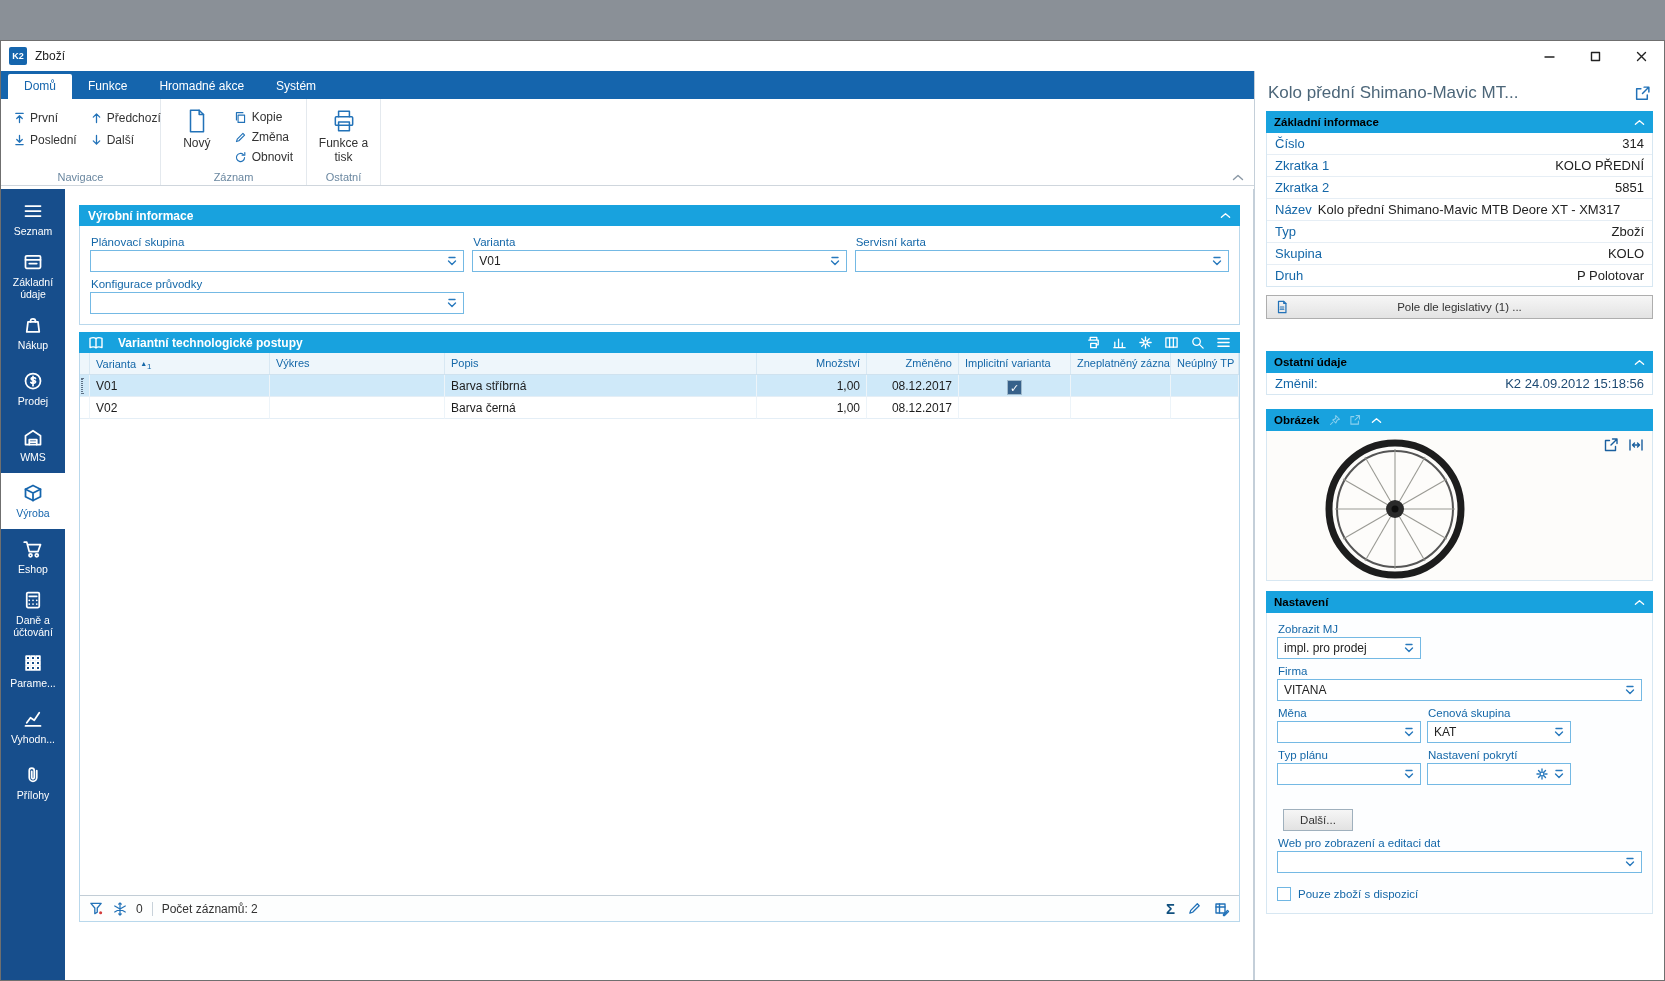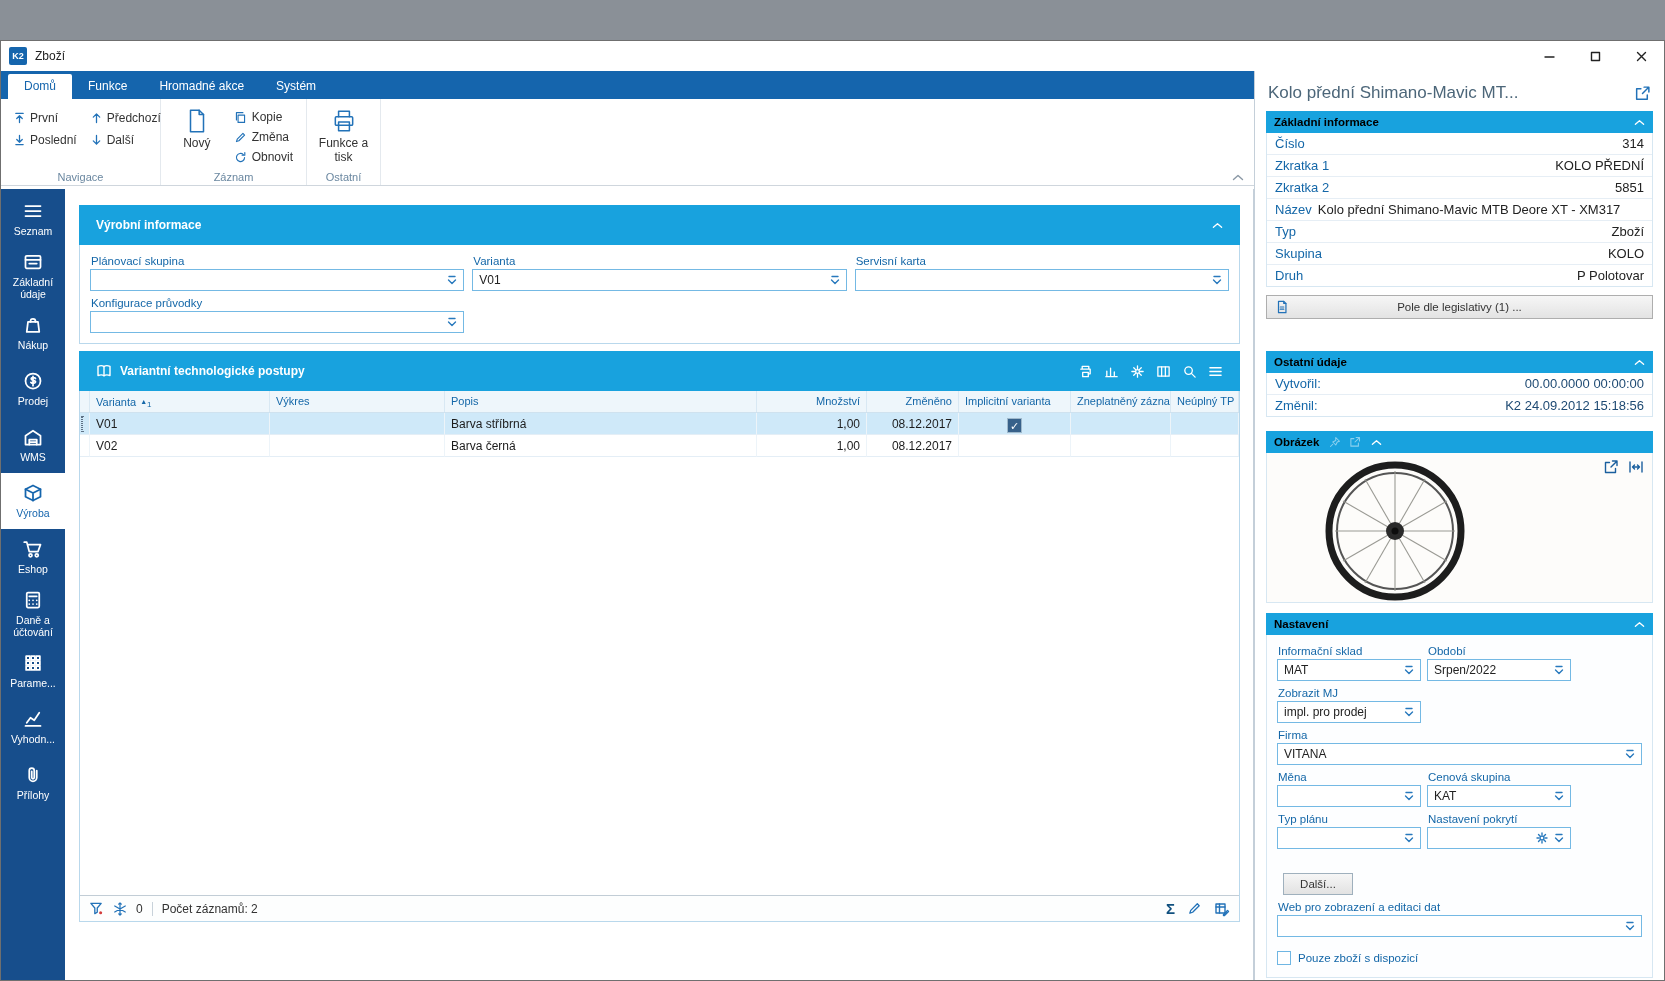--- a/index.html
+++ b/index.html
@@ -44,21 +44,21 @@
   .sidebar{width:64px;background:#174e8c;display:flex;flex-direction:column;padding-top:2px;flex:none;}
   .side-item{min-height:56px;display:flex;flex-direction:column;align-items:center;justify-content:center;gap:4px;
     color:#fff;font-size:10.5px;text-align:center;line-height:1.15;padding:5px 2px;cursor:pointer;}
   .side-item .ic{color:#fff;}
   .side-item.active{background:#fff;color:#1565ad;}
   .side-item.active .ic{color:#1565ad;}
 
   .content{flex:1;background:#fff;border-right:1px solid #c4cfd9;display:flex;flex-direction:column;
     padding:16px 13px 58px 14px;gap:8px;min-width:0;}
 
-  .sec-h{height:40px;background:#18a2de;color:#fff;display:flex;align-items:center;padding:0 17px;gap:8px;flex:none;}
+  .sec-h{height:21px;background:#18a2de;color:#fff;display:flex;align-items:center;padding:0 9px;gap:14px;flex:none;}
   .sec-title{font-size:12px;font-weight:bold;}
   .sec-h .chev{margin-left:auto;color:#fff;cursor:pointer;}
   .sec-icons{margin-left:auto;display:flex;align-items:center;gap:11px;}
   .sec-icons .ic{color:#fff;cursor:pointer;}
 
   .sec1-body{border:1px solid #b9d8ec;border-top:none;padding:4px 10px 10px 10px;
     display:grid;grid-template-columns:1fr 1fr 1fr;column-gap:8px;}
   .f-label{font-size:11.5px;color:#1467a8;margin:4px 0 3px 2px;}
   .f-box{height:22px;border:1px solid #74b9e4;background:#fff;display:flex;align-items:center;padding:0 2px 0 6px;}
   .f-val{font-size:12px;color:#222;flex:1;overflow:hidden;white-space:nowrap;}
@@ -572,24 +572,20 @@
     <div style="margin-top:32px;">
       <div class="rp-sec-h">
         <span class="sec-title">Ostatní údaje</span>
         <span class="chev">
           <svg class="ic" width="11" height="7" viewBox="0 0 12 7">
               <path d="M1.5 5.5L6 1.5l4.5 4"></path>
             </svg>
           </span>
       </div>
       <div class="rp-body">
-        <div class="kv">
-          <span class="k">Vytvořil:</span>
-            <span class="v blue">00.00.0000 00:00:00</span>
-          </div>
         <div class="kv">
           <span class="k">Změnil:</span>
             <span class="v blue">K2 24.09.2012 15:18:56</span>
           </div>
       </div>
     </div>
 
     <div style="margin-top:14px;">
       <div class="rp-sec-h">
         <span class="sec-title">Obrázek</span>
@@ -646,44 +642,20 @@
       <div class="rp-sec-h">
         <span class="sec-title">Nastavení</span>
         <span class="chev">
           <svg class="ic" width="11" height="7" viewBox="0 0 12 7">
               <path d="M1.5 5.5L6 1.5l4.5 4"></path>
             </svg>
           </span>
       </div>
       <div class="set-body">
 
-        <div class="srow">
-          <div class="sfield w144">
-            <div class="f-label">Informační sklad</div>
-            <div class="f-box">
-              <span class="f-val">MAT</span>
-              <span class="dd">
-                  <svg class="ic" width="12" height="12" viewBox="0 0 12 12">
-                    <path d="M3 2.5h6M2.5 6L6 9.5 9.5 6"></path>
-                  </svg>
-                </span>
-            </div>
-          </div>
-          <div class="sfield w144">
-            <div class="f-label">Období</div>
-            <div class="f-box">
-              <span class="f-val">Srpen/2022</span>
-              <span class="dd">
-                  <svg class="ic" width="12" height="12" viewBox="0 0 12 12">
-                    <path d="M3 2.5h6M2.5 6L6 9.5 9.5 6"></path>
-                  </svg>
-                </span>
-            </div>
-          </div>
-        </div>
 
         <div class="srow">
           <div class="sfield w144">
             <div class="f-label">Zobrazit MJ</div>
             <div class="f-box">
               <span class="f-val">impl. pro prodej</span>
               <span class="dd">
                   <svg class="ic" width="12" height="12" viewBox="0 0 12 12">
                     <path d="M3 2.5h6M2.5 6L6 9.5 9.5 6"></path>
                   </svg>

